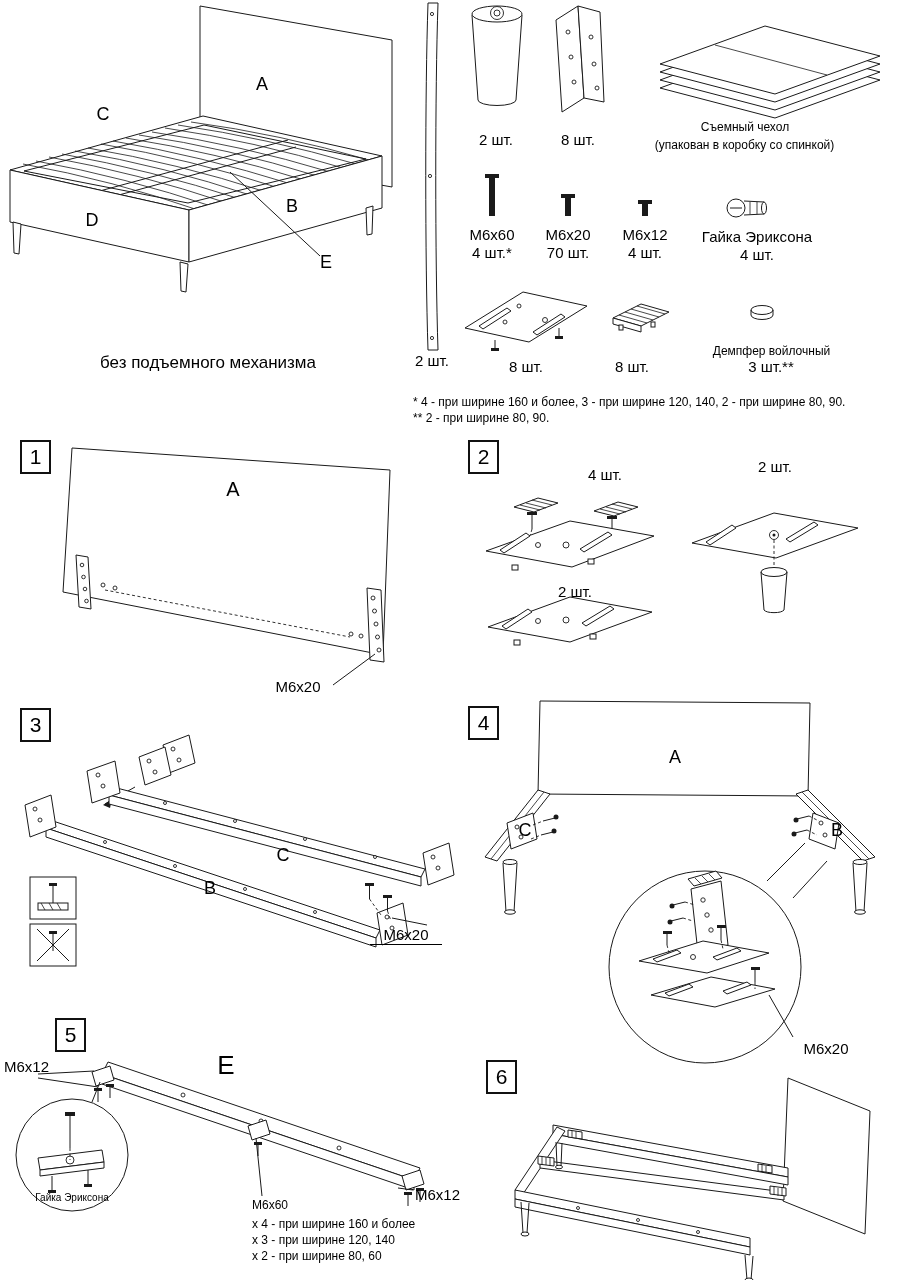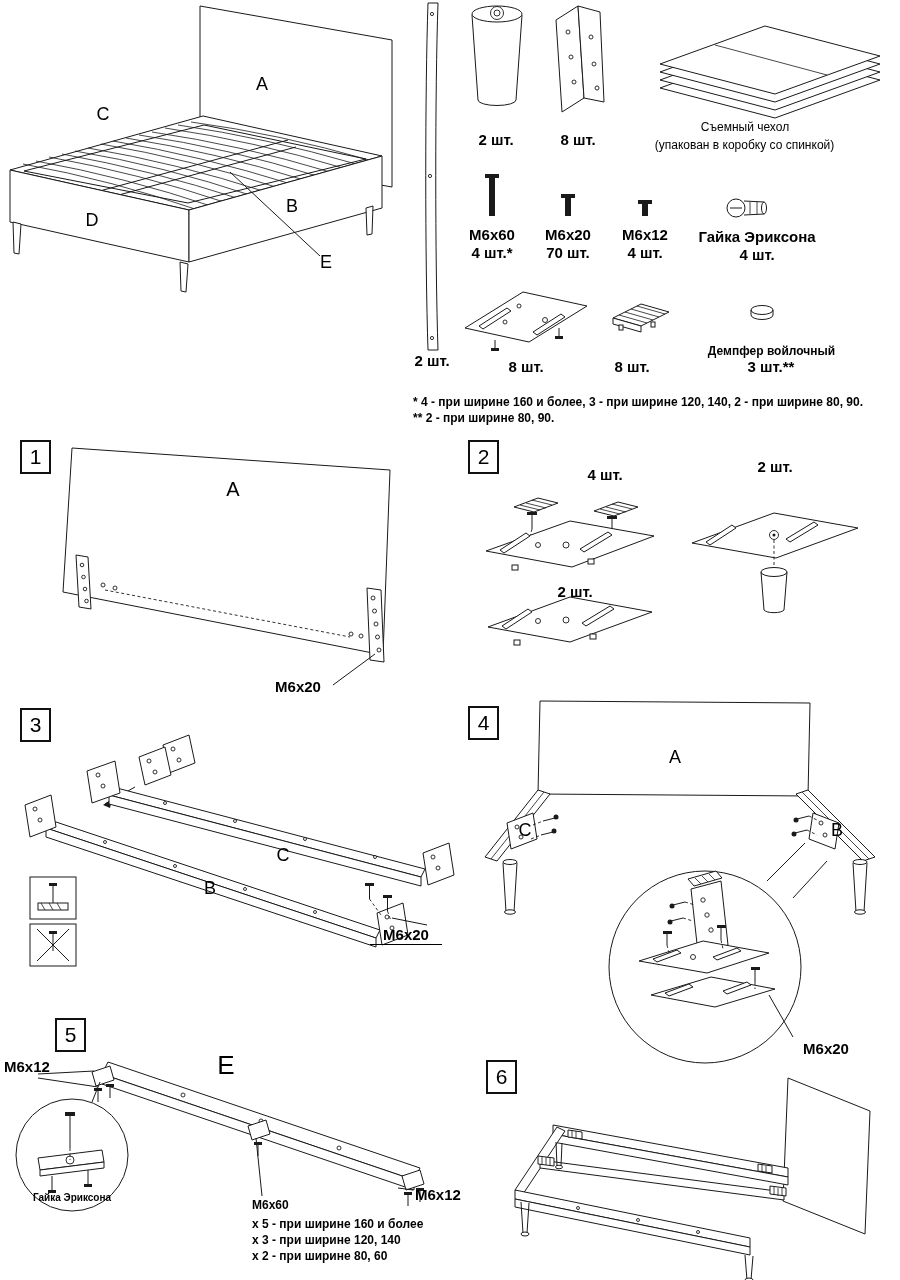--- a/index.html
+++ b/index.html
@@ -2,21 +2,21 @@
 <html><head>
 <meta charset="utf-8">
 <style>
   * { margin:0; padding:0; box-sizing:border-box; }
   html,body { background:#fff; }
   body { width:900px; height:1280px; font-family:"Liberation Sans", sans-serif; color:#000; }
   .page { position:relative; width:900px; height:1280px; background:#fff; overflow:hidden; }
   svg { position:absolute; overflow:visible; }
   .lbl { position:absolute; white-space:nowrap; }
   .c { text-align:center; }
-  .b { font-weight:bold; }
+  .b { font-weight:normal; }
   .u { border-bottom:1.5px solid #000; padding-bottom:1px; }
   .f10{font-size:10px;} .f11{font-size:12px;} .f12{font-size:12px;}
   .f14{font-size:12px;} .f15{font-size:15px;} .f17{font-size:17px;} .f26{font-size:26px;}
   .step-num { position:absolute; width:31px; height:34px; border:2px solid #111;
               display:flex; align-items:center; justify-content:center; font-size:21px; background:#fff; }
   .plate { fill:#ffffff; stroke:#1a1a1a; stroke-width:1; }
   .ln   { fill:none; stroke:#1a1a1a; stroke-width:1; }
   .lnt  { fill:none; stroke:#1a1a1a; stroke-width:0.8; }
   .dash { fill:none; stroke:#1a1a1a; stroke-width:0.9; stroke-dasharray:3 2.5; }
   .blk  { fill:#1a1a1a; stroke:none; }
@@ -64,20 +64,21 @@
       </g>
       <line class="ln" x1="230" y1="172" x2="320" y2="256"></line>
     </g>
     <text x="262" y="90" font-size="18" text-anchor="middle">A</text>
     <text x="103" y="120" font-size="18" text-anchor="middle">C</text>
     <text x="92" y="226" font-size="18" text-anchor="middle">D</text>
     <text x="292" y="212" font-size="18" text-anchor="middle">B</text>
     <text x="326" y="268" font-size="18" text-anchor="middle">E</text>
   </svg>
 
+  <div class="lbl f17 c" style="left:58px;top:353px;width:300px">без подъемного механизма</div>
 
   <svg style="left:420px;top:0px" width="30" height="372" viewBox="0 0 30 372">
     <path class="ln" d="M8,3 C5,90 5,260 8,350"></path>
     <path class="ln" d="M18,3 C15,90 15,260 18,350"></path>
     <line class="ln" x1="8" y1="3" x2="18" y2="3"></line>
     <line class="ln" x1="8" y1="350" x2="18" y2="350"></line>
     <circle class="hole" cx="12" cy="14" r="1.6"></circle>
       <circle class="hole" cx="10" cy="176" r="1.6"></circle>
       <circle class="hole" cx="12" cy="338" r="1.6"></circle>
   </svg>
@@ -451,21 +452,21 @@
         <rect class="blk" x="48" y="150" width="8" height="3"></rect>
       <line class="ln" x1="88" y1="130" x2="88" y2="144" stroke-width="2"></line>
         <rect class="blk" x="84" y="144" width="8" height="3"></rect>
     </g>
     <line class="ln" x1="262" y1="156" x2="256" y2="98"></line>
     <line class="ln" x1="398" y1="148" x2="413" y2="150"></line>
   </svg>
   <div class="lbl f10 b c" style="left:22px;top:1192px;width:100px">Гайка Эриксона</div>
   <div class="lbl f15 b" style="left:415px;top:1186px">М6х12</div>
   <div class="lbl f14 b" style="left:252px;top:1198px">М6х60</div>
-  <div class="lbl f12 b" style="left:252px;top:1217px">х 5 - при ширине 160 и более</div>
+  <div class="lbl f12 b" style="left:252px;top:1217px">х 4 - при ширине 160 и более</div>
   <div class="lbl f12 b" style="left:252px;top:1233px">х 3 - при ширине 120, 140</div>
   <div class="lbl f12 b" style="left:252px;top:1249px">х 2 - при ширине 80, 60</div>
 
   <div class="step-num" style="left:486px;top:1060px">6</div>
   <svg style="left:458px;top:1068px" width="442" height="212" viewBox="0 0 442 212">
     <polygon class="plate" points="330,10 412,43 407,166 325,133"></polygon>
     <g>
       <polygon class="plate" points="95,57 330,100 330,109 95,66"></polygon>
       <polygon class="plate" points="95,66 330,109 330,117 95,74"></polygon>
       <polygon class="plate" points="110,62 124,64 124,71 110,69"></polygon>

